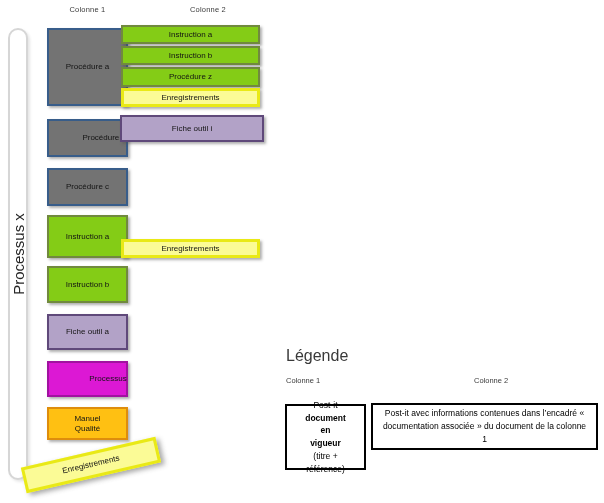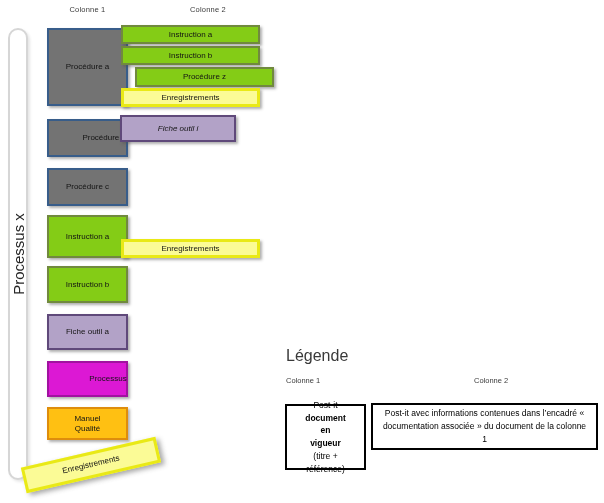--- a/index.html
+++ b/index.html
@@ -103,27 +103,27 @@
   <div class="box yellow rotated">
     <span>Enregistrements</span>
   </div>
 
   <div class="box green col2" style="left:121px;top:25px;width:139px;height:19px;">
     <span>Instruction a</span>
   </div>
   <div class="box green col2" style="left:121px;top:46px;width:139px;height:19px;">
     <span>Instruction b</span>
   </div>
-  <div class="box green col2" style="left:121px;top:67px;width:139px;height:20px;margin-left:14px;">
+  <div class="box green col2" style="left:121px;top:67px;width:139px;height:20px;">
     <span>Procédure z</span>
   </div>
   <div class="box yellow col2" style="left:121px;top:88px;width:139px;height:19px;">
     <span>Enregistrements</span>
   </div>
-  <div class="box purple col2" style="left:120px;top:115px;width:116px;height:27px;font-style:italic;">
+  <div class="box purple col2" style="left:120px;top:115px;width:144px;height:27px;">
     <span>Fiche outil i</span>
   </div>
   <div class="box yellow col2" style="left:121px;top:239px;width:139px;height:19px;">
     <span>Enregistrements</span>
   </div>
 
   <div class="legend-title">Légende</div>
   <div class="legend-col c1">Colonne 1</div>
   <div class="legend-col c2">Colonne 2</div>
 

